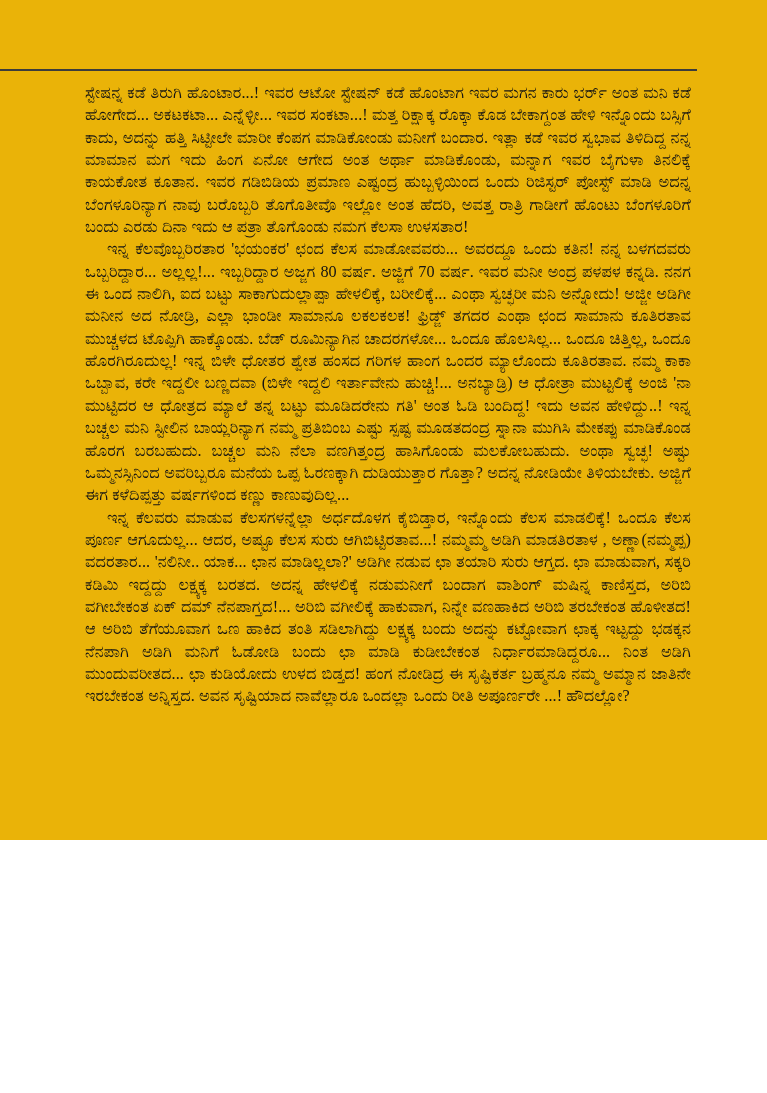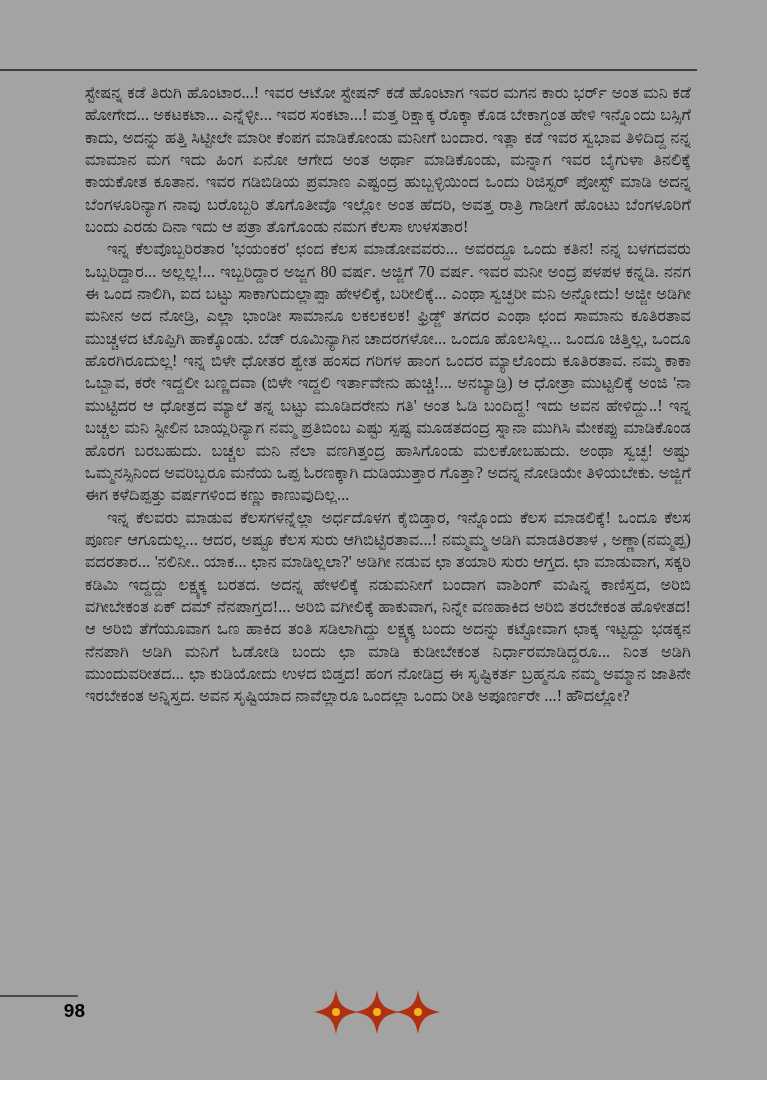--- a/index.html
+++ b/index.html
@@ -3,22 +3,22 @@
 <meta charset="utf-8">
 <style>
   html, body {
     margin: 0;
     padding: 0;
     background: #ffffff;
   }
   #page {
     position: relative;
     width: 767px;
-    height: 1080px;
-    background: #a3a3a3;
+    height: 840px;
+    background: #eab308;
     overflow: hidden;
     font-family: "Liberation Serif", "DejaVu Serif", serif;
   }
   .top-rule {
     position: absolute;
     top: 69px;
     left: 0;
     width: 697px;
     height: 2px;
     background: #3c3c3c;

